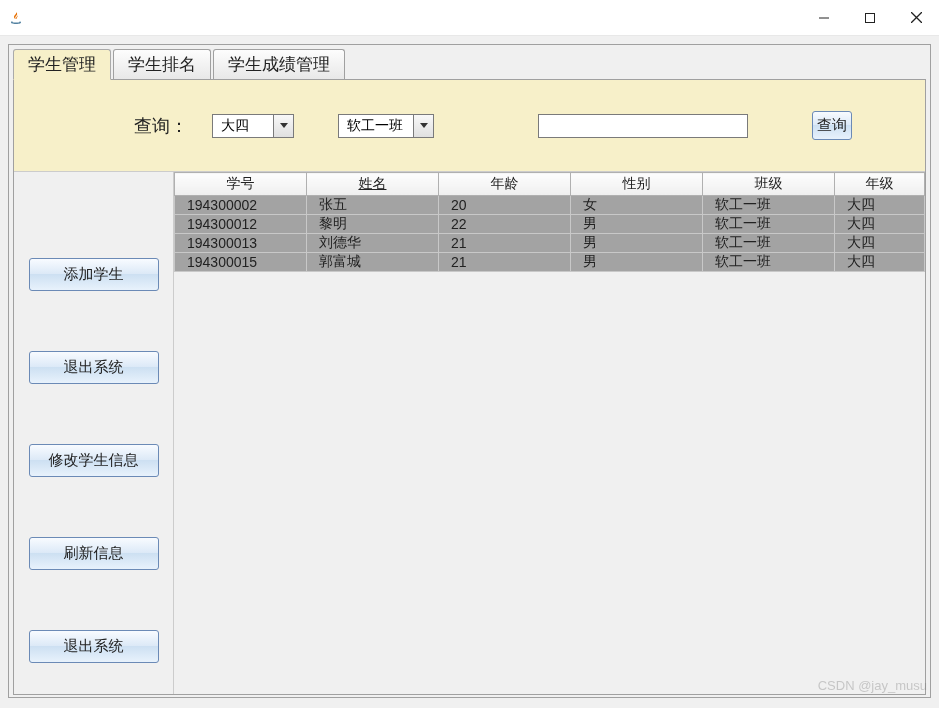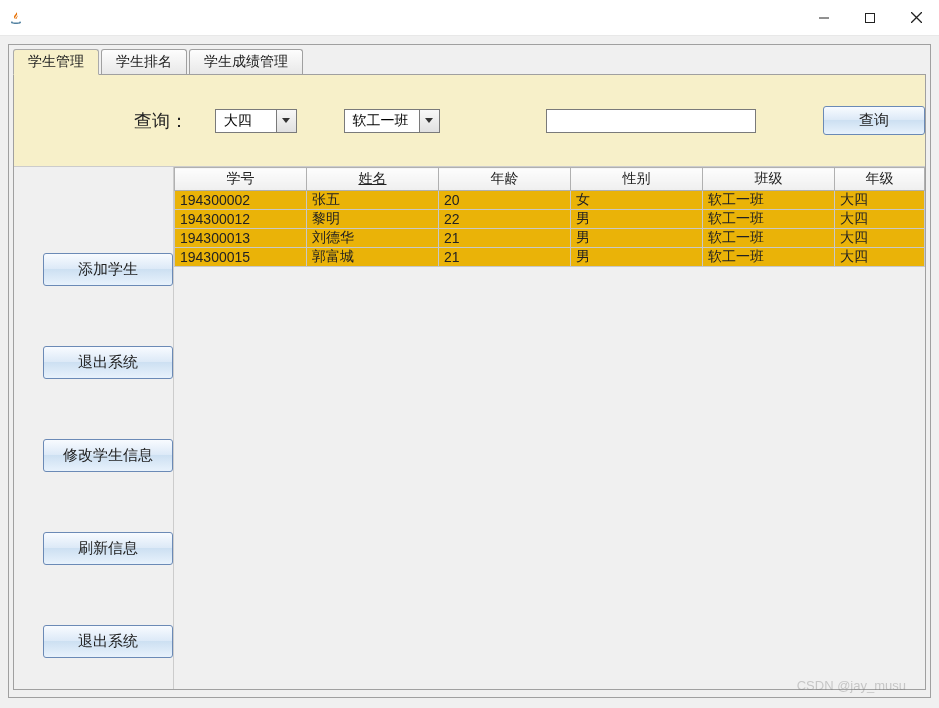--- a/index.html
+++ b/index.html
@@ -48,21 +48,21 @@
 .tabs {
   display: flex;
   margin-top: 4px;
   margin-left: 4px;
 }
 .tab {
   border: 1px solid #a0a0a0;
   border-bottom: none;
   background: linear-gradient(#fdfdfd, #e8e8e8);
   padding: 3px 14px;
-  font-size: 14px;
+  font-size: 17px;
   border-top-left-radius: 3px;
   border-top-right-radius: 3px;
   margin-right: 2px;
   position: relative;
   color: #222;
 }
 .tab.active {
   background: #f7f0c9;
   border-color: #aaaaaa;
   z-index: 2;
@@ -77,21 +77,20 @@
   position: relative;
 }
 .query-panel {
   background: #f7f0c9;
   border-bottom: 1px solid #ccc;
   height: 92px;
   display: flex;
   align-items: center;
   padding-left: 120px;
   gap: 24px;
-  justify-content: space-between;
 }
 .query-label {
   font-size: 18px;
   color: #222;
 }
 .combo {
   display: inline-flex;
   align-items: stretch;
   border: 1px solid #7a7a7a;
   background: #fff;
@@ -117,37 +116,37 @@
   border: 1px solid #7a7a7a;
   background: #fff;
   width: 210px;
   height: 24px;
   padding: 2px 4px;
   margin-left: 80px;
 }
 .btn {
   border: 1px solid #6b8ab6;
   background: linear-gradient(#f8fbff, #dce9f7 48%, #cde0f2 50%, #e8f2fc);
-  padding: 4px 35px;
+  padding: 4px 4px;
   font-size: 15px;
   border-radius: 3px;
   color: #222;
   margin-left: 40px;
 }
 .body-row {
   display: flex;
   height: calc(100% - 92px);
 }
 .sidebar {
   width: 160px;
   background: #f0f0f0;
   border-right: 1px solid #ccc;
   display: flex;
   flex-direction: column;
-  align-items: flex-end;
+  align-items: center;
   padding-top: 86px;
   gap: 60px;
 }
 .side-btn {
   border: 1px solid #6b8ab6;
   background: linear-gradient(#f8fbff, #dce9f7 48%, #cde0f2 50%, #e8f2fc);
   width: 130px;
   padding: 6px 0;
   font-size: 15px;
   border-radius: 3px;
@@ -168,29 +167,29 @@
 table.grid th {
   border: 1px solid #b0b0b0;
   background: linear-gradient(#fdfdfd, #efefef);
   font-weight: normal;
   padding: 2px 4px;
   color: #222;
   font-size: 14px;
 }
 table.grid td {
   border: 1px solid #c8c8c8;
-  padding: 0px 5px;
+  padding: 0px 12px;
   color: #222;
   font-size: 14px;
-  background: #eab308;
+  background: #a3a3a3;
   height: 19px;
 }
 .watermark {
   position: absolute;
-  right: 24px;
+  right: 3px;
   bottom: 4px;
   color: rgba(120,120,120,0.35);
   font-size: 13px;
   pointer-events: none;
 }
 </style>
 </head>
 <body>
 
 <div class="titlebar">

